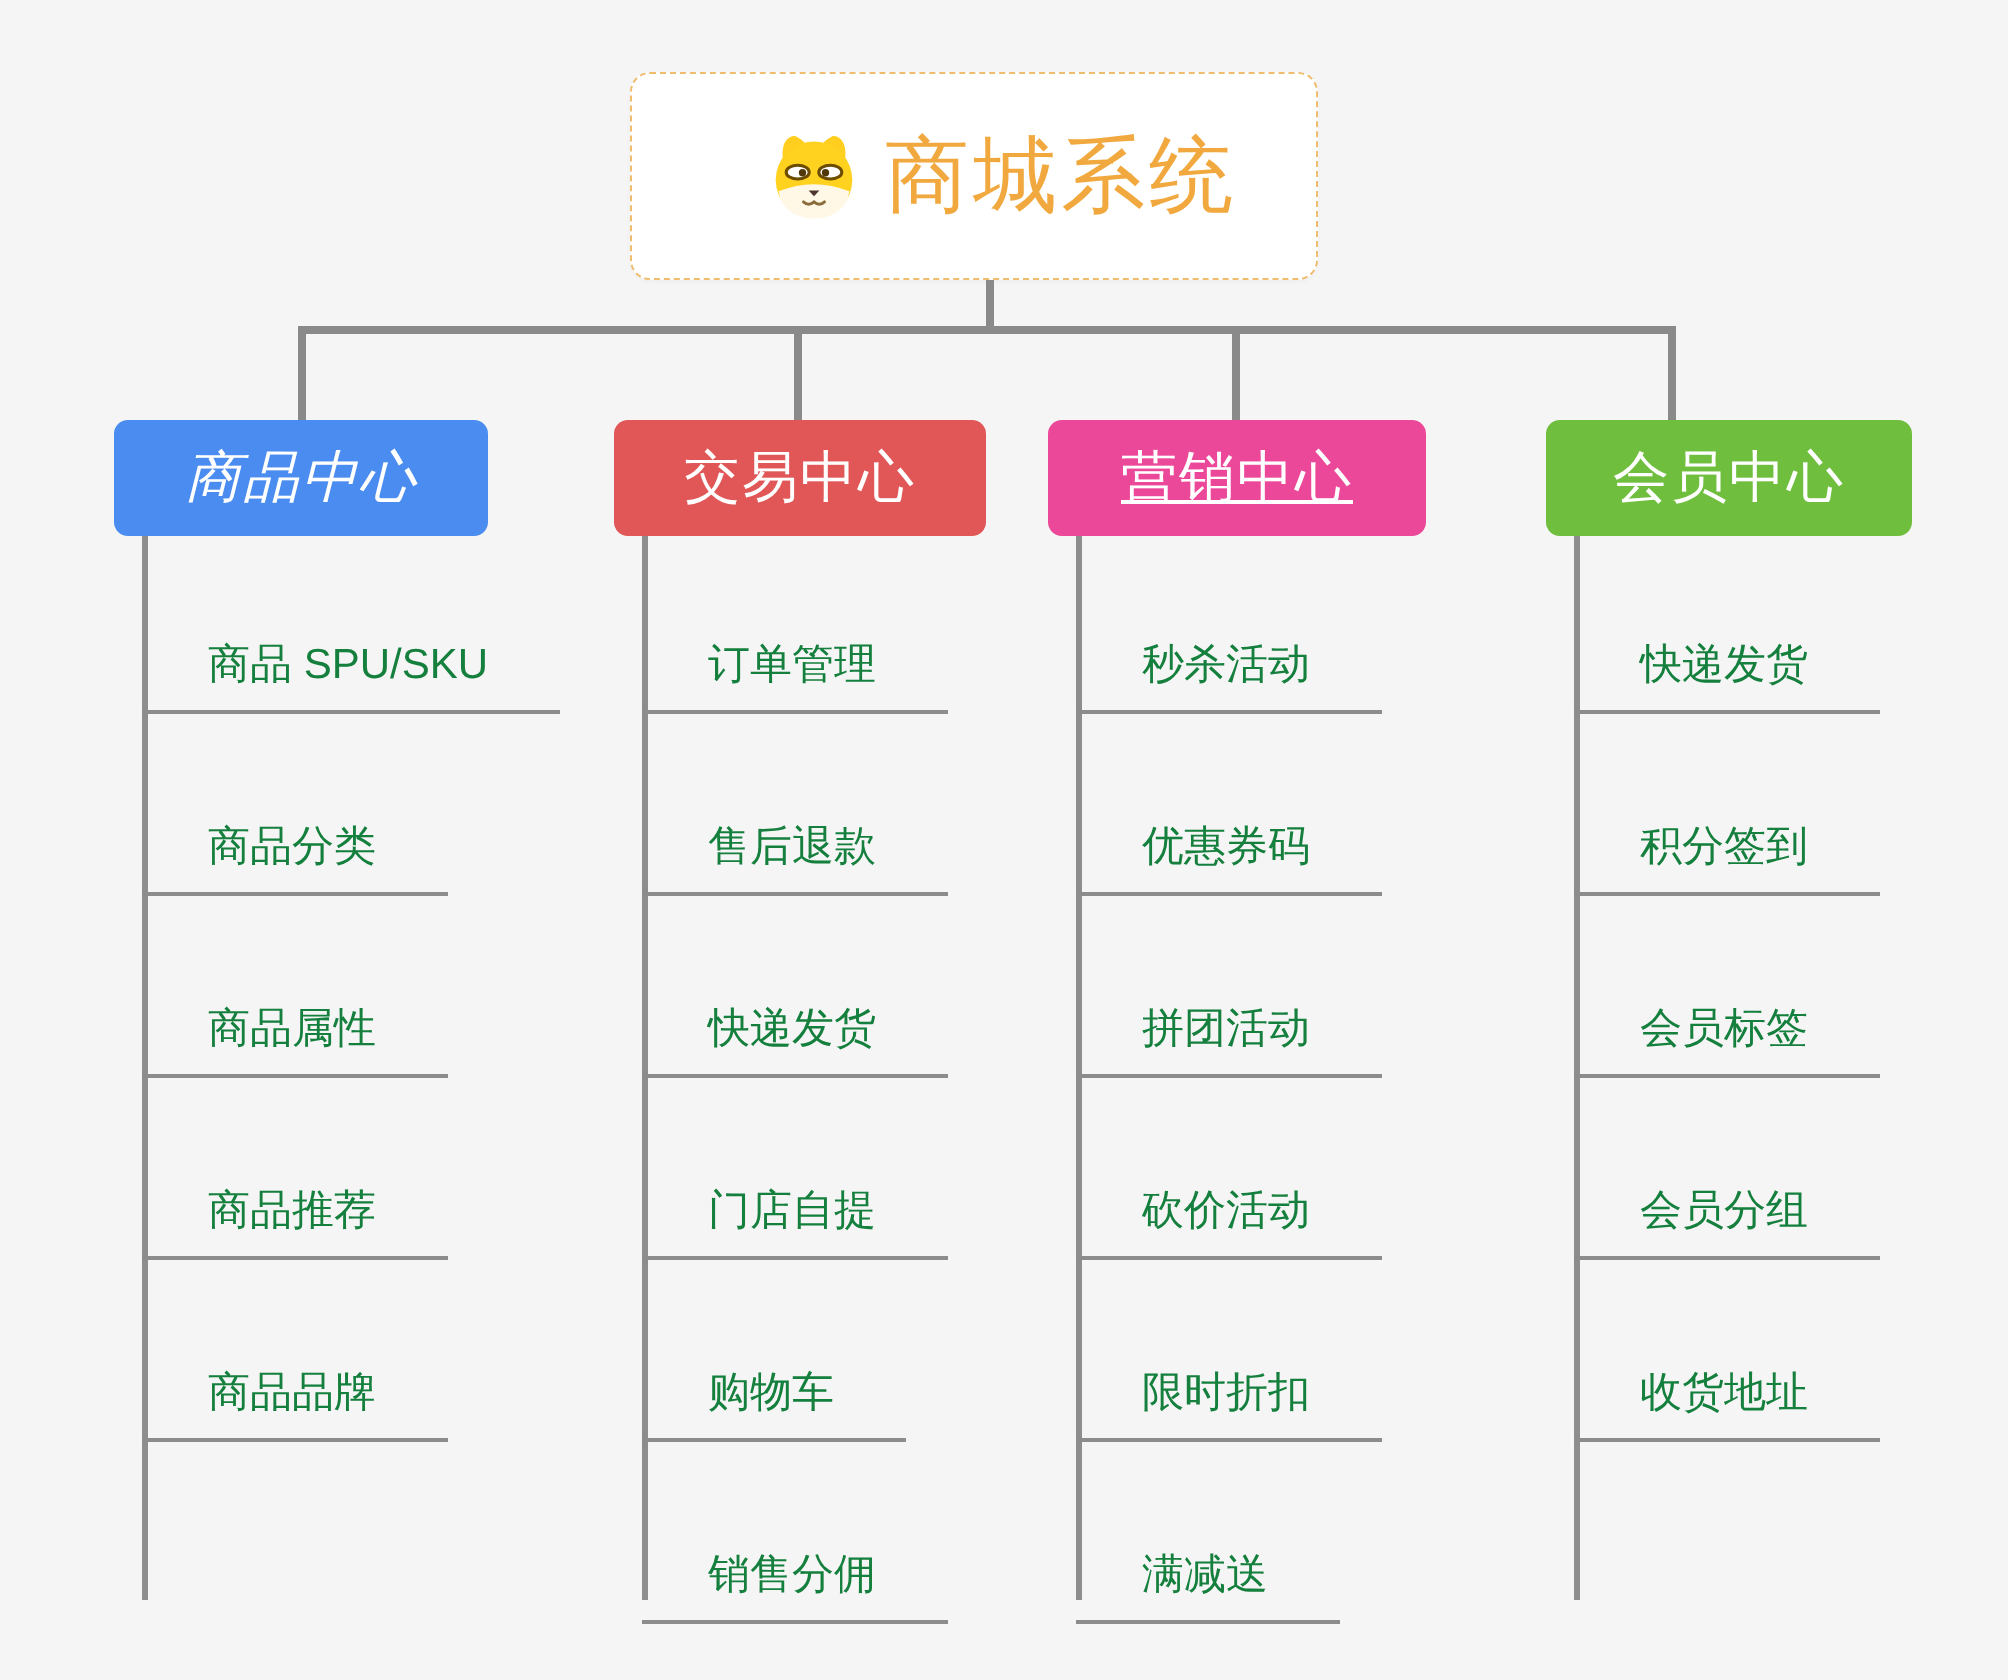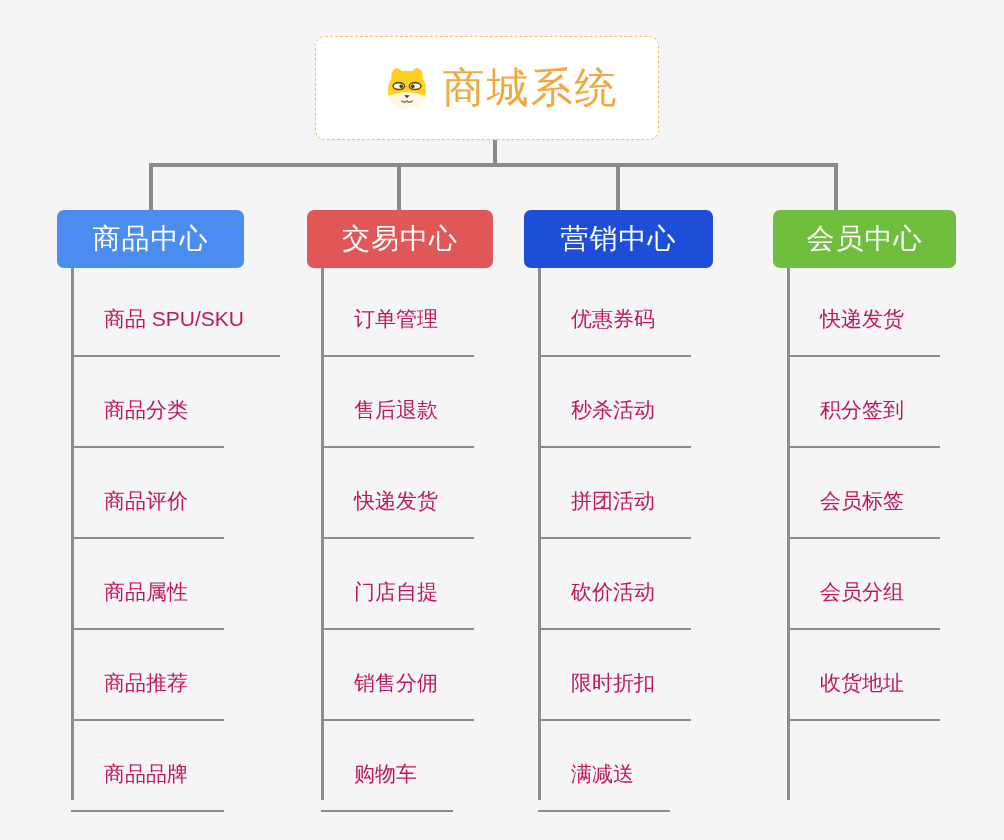--- a/index.html
+++ b/index.html
@@ -62,22 +62,22 @@
     margin:0;padding:0;list-style:none;
   }
   .items li{
     height:89px;width:max-content;
     border-bottom:2px solid #8c8c8c;
     display:flex;align-items:flex-end;
     position:relative;
   }
   .items li span{
     display:block;
-    padding:0 36px 22px 33px;
-    font-size:21px;color:#be185d;
+    padding:0 36px 9px 33px;
+    font-size:21px;color:#15803d;
     white-space:nowrap;
   }
 </style>
 </head>
 <body>
 
 <div class="canvas">
 
   <div class="root-node">
     <span class="root-icon">
@@ -98,31 +98,28 @@
   </div>
 
   <div class="connector root-stub"></div>
   <div class="connector h-line"></div>
   <div class="connector drop drop-1"></div>
   <div class="connector drop drop-2"></div>
   <div class="connector drop drop-3"></div>
   <div class="connector drop drop-4"></div>
 
   <div class="branch branch-0">
-    <div class="branch-box" style="background: rgb(74, 140, 240);">商品中心</div>
+    <div class="branch-box" style="background: rgb(74, 140, 240); font-style: italic;">商品中心</div>
     <div class="trunk"></div>
     <ul class="items">
       <li>
           <span>商品 SPU/SKU</span>
         </li>
       <li>
           <span>商品分类</span>
-        </li>
-      <li>
-          <span>商品评价</span>
         </li>
       <li>
           <span>商品属性</span>
         </li>
       <li>
           <span>商品推荐</span>
         </li>
       <li>
           <span>商品品牌</span>
         </li>
@@ -139,37 +136,37 @@
       <li>
           <span>售后退款</span>
         </li>
       <li>
           <span>快递发货</span>
         </li>
       <li>
           <span>门店自提</span>
         </li>
       <li>
+          <span>购物车</span>
+        </li>
+      <li>
           <span>销售分佣</span>
         </li>
-      <li>
-          <span>购物车</span>
-        </li>
     </ul>
   </div>
 
   <div class="branch branch-2">
-    <div class="branch-box" style="background: #1d4ed8;">营销中心</div>
-    <div class="trunk"></div>
-    <ul class="items">
+    <div class="branch-box" style="background: #ec4899; text-decoration: underline;">营销中心</div>
+    <div class="trunk"></div>
+    <ul class="items">
+      <li>
+          <span>秒杀活动</span>
+        </li>
       <li>
           <span>优惠券码</span>
-        </li>
-      <li>
-          <span>秒杀活动</span>
         </li>
       <li>
           <span>拼团活动</span>
         </li>
       <li>
           <span>砍价活动</span>
         </li>
       <li>
           <span>限时折扣</span>
         </li>

